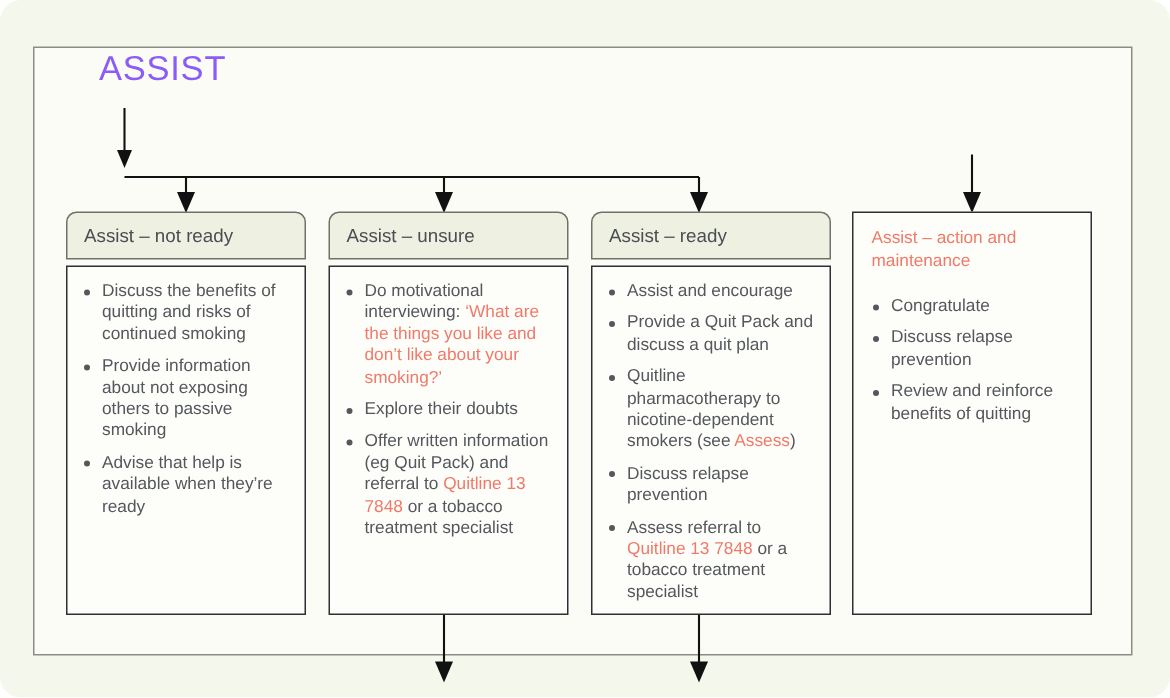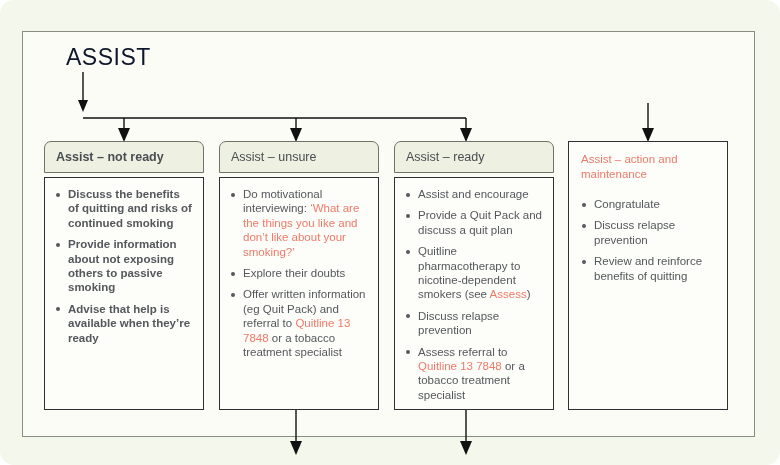--- a/index.html
+++ b/index.html
@@ -27,43 +27,43 @@
     width: 733px;
     height: 406px;
     border: 1px solid #8a8d82;
     background: #fbfcf6;
     box-sizing: border-box;
   }
   
   #title {
     position: absolute;
     left: 66px;
-    top: 44px;
+    top: 32px;
     font-size: 23px;
     letter-spacing: 0.5px;
-    color: #0f172a;
+    color: #8b5cf6;
     font-family: "Liberation Sans", sans-serif;
     white-space: nowrap;
   }
   
   #wires {
     position: absolute;
     left: 0;
     top: 0;
     width: 780px;
     height: 465px;
     pointer-events: none;
   }
   
   .col {
     position: absolute;
     top: 141px;
     width: 160px;
   }
-  .col-1 { left: 44px; font-weight: bold;  }
+  .col-1 { left: 44px;  }
   .col-2 { left: 219px; }
   .col-3 { left: 394px; }
   .col-4 { left: 568px; }
 
   .col-head {
     box-sizing: border-box;
     height: 32px;
     background: #eef1e1;
     border: 1px solid #6f7268;
     border-radius: 7px 7px 0 0;

